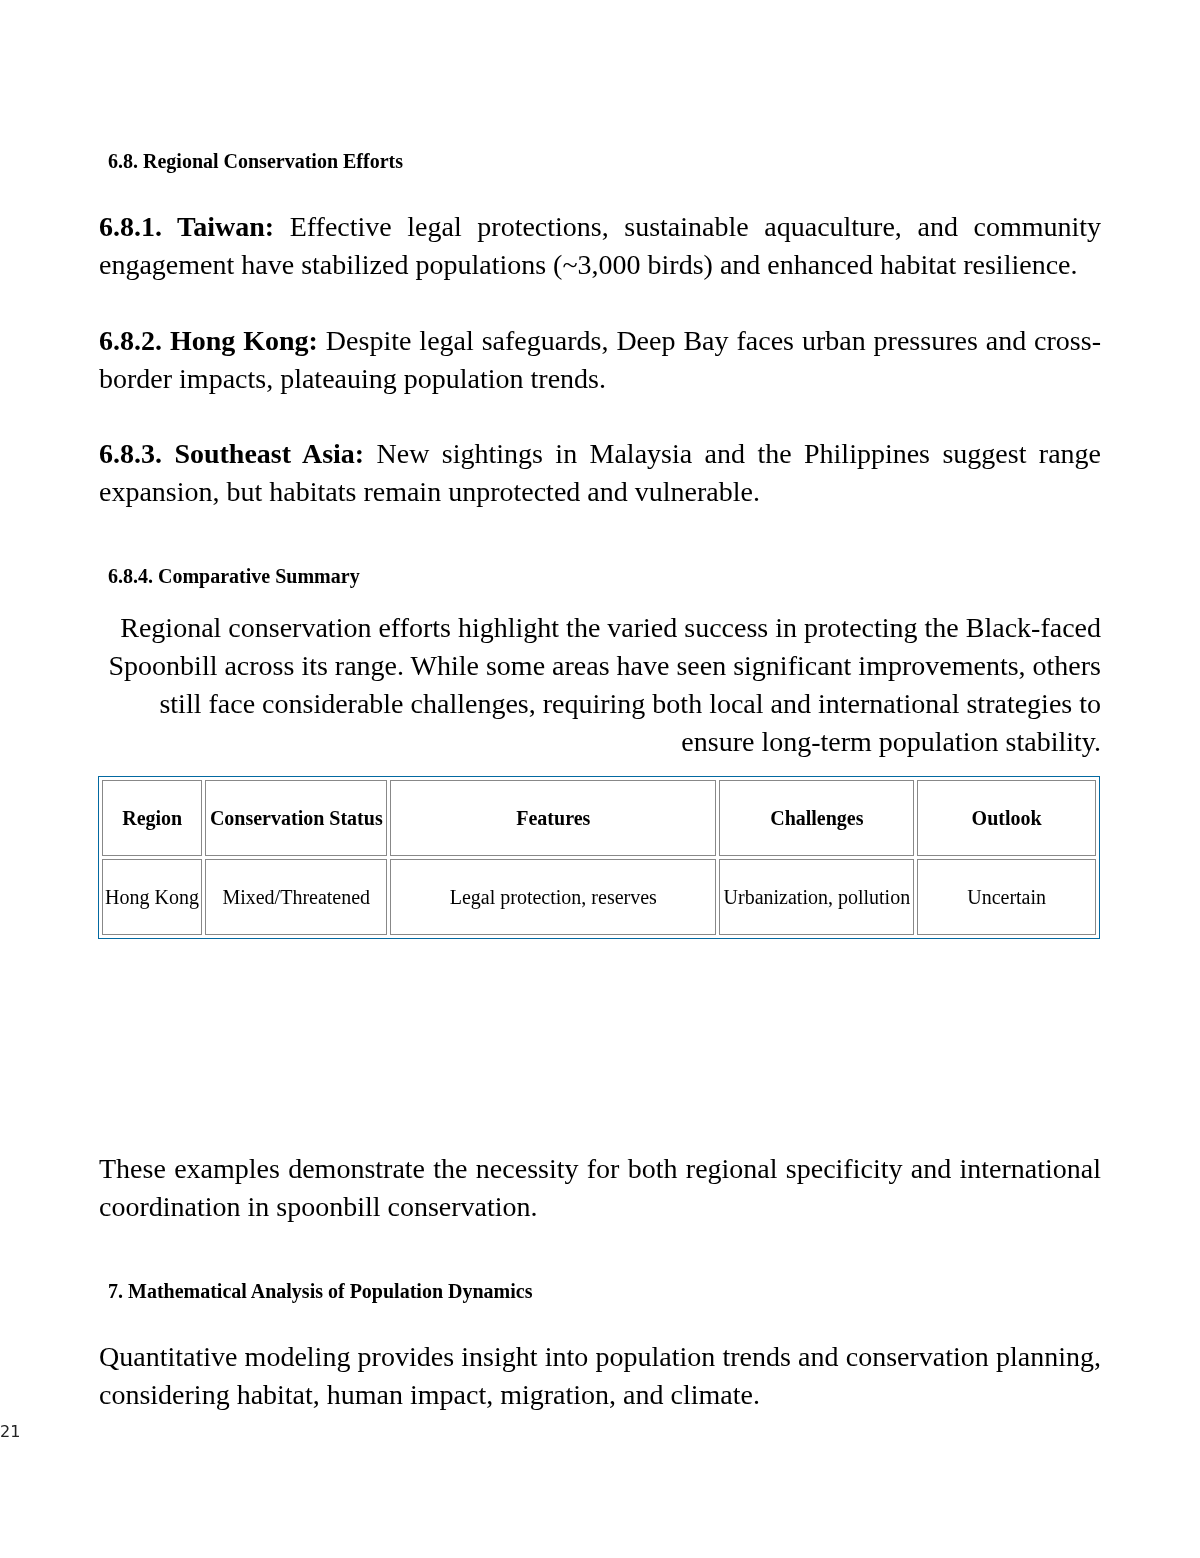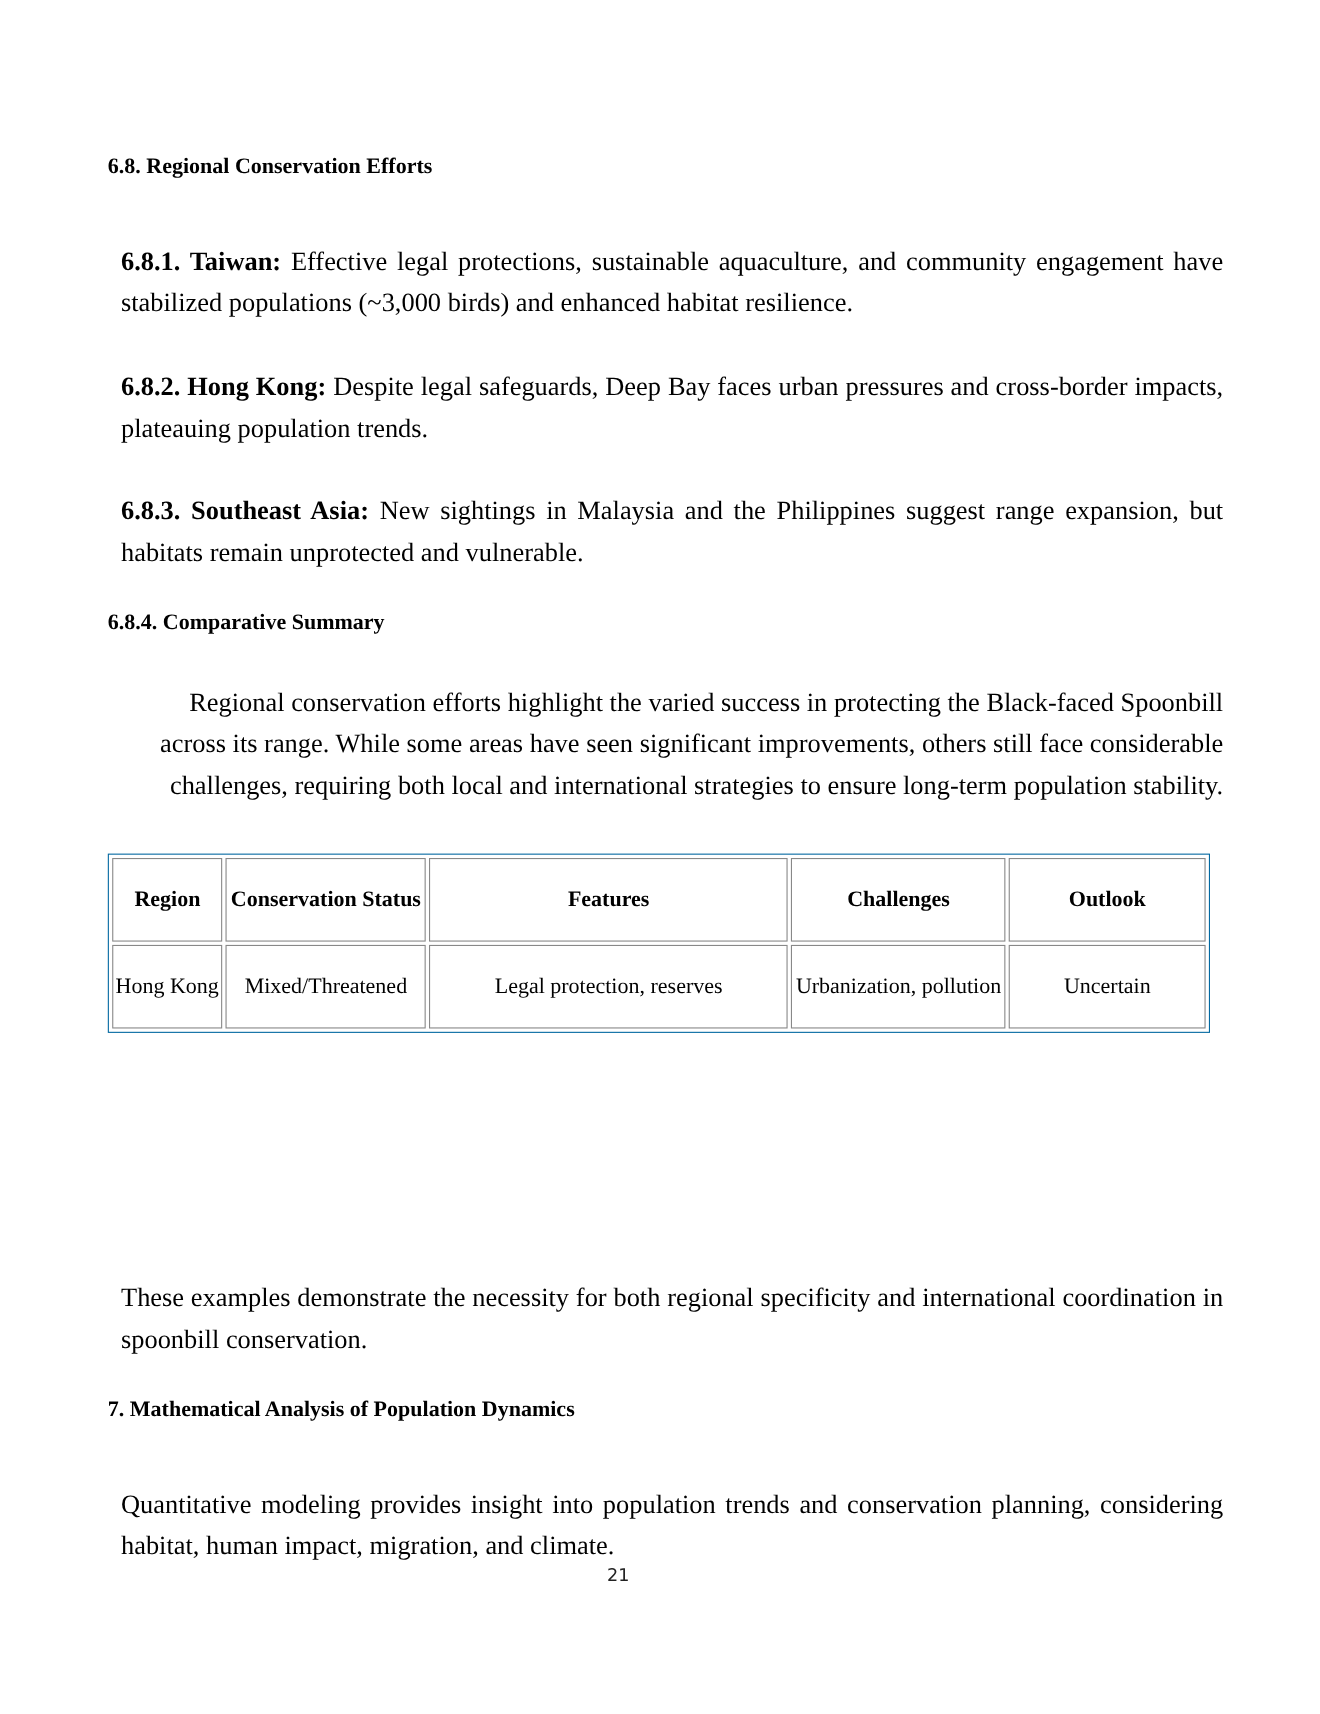--- a/index.html
+++ b/index.html
@@ -1,25 +1,25 @@
 <!DOCTYPE html>
 <html><head>
 <meta charset="utf-8">
 <style>
   html, body { margin: 0; padding: 0; background: #ffffff; }
   body { width: 1200px; height: 1558px; position: relative; font-family: "Liberation Serif", "DejaVu Serif", serif; color: #000; }
   .page { position: absolute; left: 98px; top: 0; width: 1002px; }
-  .h { position: absolute; left: 0; font-weight: bold; font-size: 20px; line-height: 38px; margin: 0; }
-  .p { position: absolute; left: 0; width: 1002px; font-size: 24px; line-height: 38px; margin: 12px; text-align: justify; }
+  .h { position: absolute; left: 0; font-weight: bold; font-size: 20px; line-height: 38px; margin: 10px; }
+  .p { position: absolute; left: 0; width: 1002px; font-size: 28px; line-height: 38px; margin: 1px; text-align: justify; }
   .p b { font-weight: bold; }
   table.cmp { position: absolute; left: 0; top: 776px; width: 1002px; border-collapse: separate; border-spacing: 3px; border: 1px solid #0369a1; font-size: 20px; }
   table.cmp th, table.cmp td { border: 1px solid #888; height: 74px; padding: 0 2px; line-height: 38px; text-align: center; vertical-align: middle; }
   table.cmp th { font-weight: bold; }
   table.cmp td.left { text-align: left; }
-  .pagenum { position: absolute; left: 0; width: 1124px; top: 1422px; text-align: center; font-family: "DejaVu Sans", "Liberation Sans", sans-serif; font-size: 16px; color: #222; }
+  .pagenum { position: absolute; left: 0; width: 1124px; top: 1422px; font-family: "DejaVu Sans", "Liberation Sans", sans-serif; font-size: 16px; color: #222; }
 </style>
 </head>
 <body>
 
 <div class="page">
   <h3 class="h" style="top:132px">6.8. Regional Conservation Efforts</h3>
 
   <p class="p" style="top:207px"><b>6.8.1. Taiwan:</b><span> Effective legal protections, sustainable aquaculture, and community engagement have stabilized populations (~3,000 birds) and enhanced habitat resilience.</span></p>
 
   <p class="p" style="top:321px"><b>6.8.2. Hong Kong:</b><span> Despite legal safeguards, Deep Bay faces urban pressures and cross-border impacts, plateauing population trends.</span></p>

